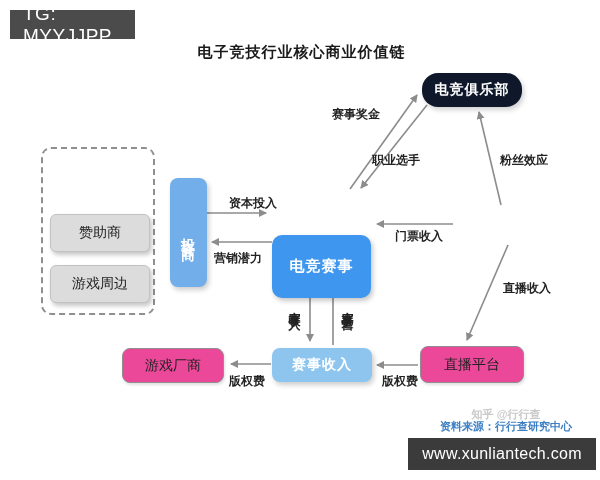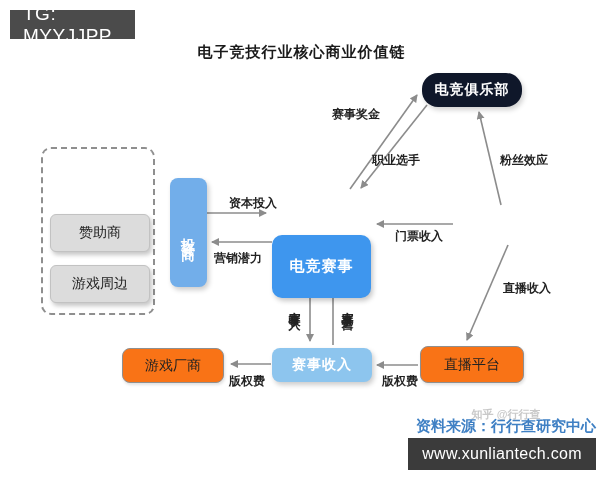--- a/index.html
+++ b/index.html
@@ -21,21 +21,21 @@
   
   .node{
     position:absolute;display:flex;align-items:center;justify-content:center;
     box-sizing:border-box;font-size:14px;text-align:center;
   }
   .node.gray{
     background:#dcdcdc;border:1px solid #c2c2c2;border-radius:6px;
     box-shadow:2px 3px 4px rgba(0,0,0,.22);color:#222;
   }
   .node.white{
-    background:#f97316;border:1.5px solid #8f8f8f;border-radius:8px;color:#222;
+    background:#ec4899;border:1.5px solid #8f8f8f;border-radius:8px;color:#222;
     box-shadow:1px 2px 3px rgba(0,0,0,.12);
     text-align:center;
   }
   .node.blue-bright{
     background:#3e96ee;border-radius:10px;color:#fff;font-weight:bold;font-size:15px;
     box-shadow:2px 3px 5px rgba(0,0,0,.22);letter-spacing:1px;
   }
   .node.blue-mid{
     background:#72aeea;border-radius:8px;color:#fff;font-weight:bold;
     box-shadow:2px 3px 5px rgba(0,0,0,.2);
@@ -83,21 +83,21 @@
   
   .arrows{position:absolute;left:0;top:0;pointer-events:none;}
   .arrows line{stroke:#8c8c8c;stroke-width:1.6;}
   
   .watermark{
     position:absolute;left:506px;top:414px;transform:translate(-50%,-50%);
     color:#c9c9c9;font-size:11px;font-weight:bold;white-space:nowrap;
   }
   .source{
     position:absolute;left:506px;top:426px;transform:translate(-50%,-50%);
-    color:#3f80c4;font-size:15px;font-weight:bold;white-space:nowrap;
+    color:#3f80c4;font-size:11px;font-weight:bold;white-space:nowrap;
   }
   .url-banner{
     position:absolute;left:408px;top:438px;width:188px;height:32px;
     background:#3b3b3b;color:#fff;font-size:16px;
     display:flex;align-items:center;justify-content:center;letter-spacing:.3px;
   }
 </style>
 </head>
 <body>
 

